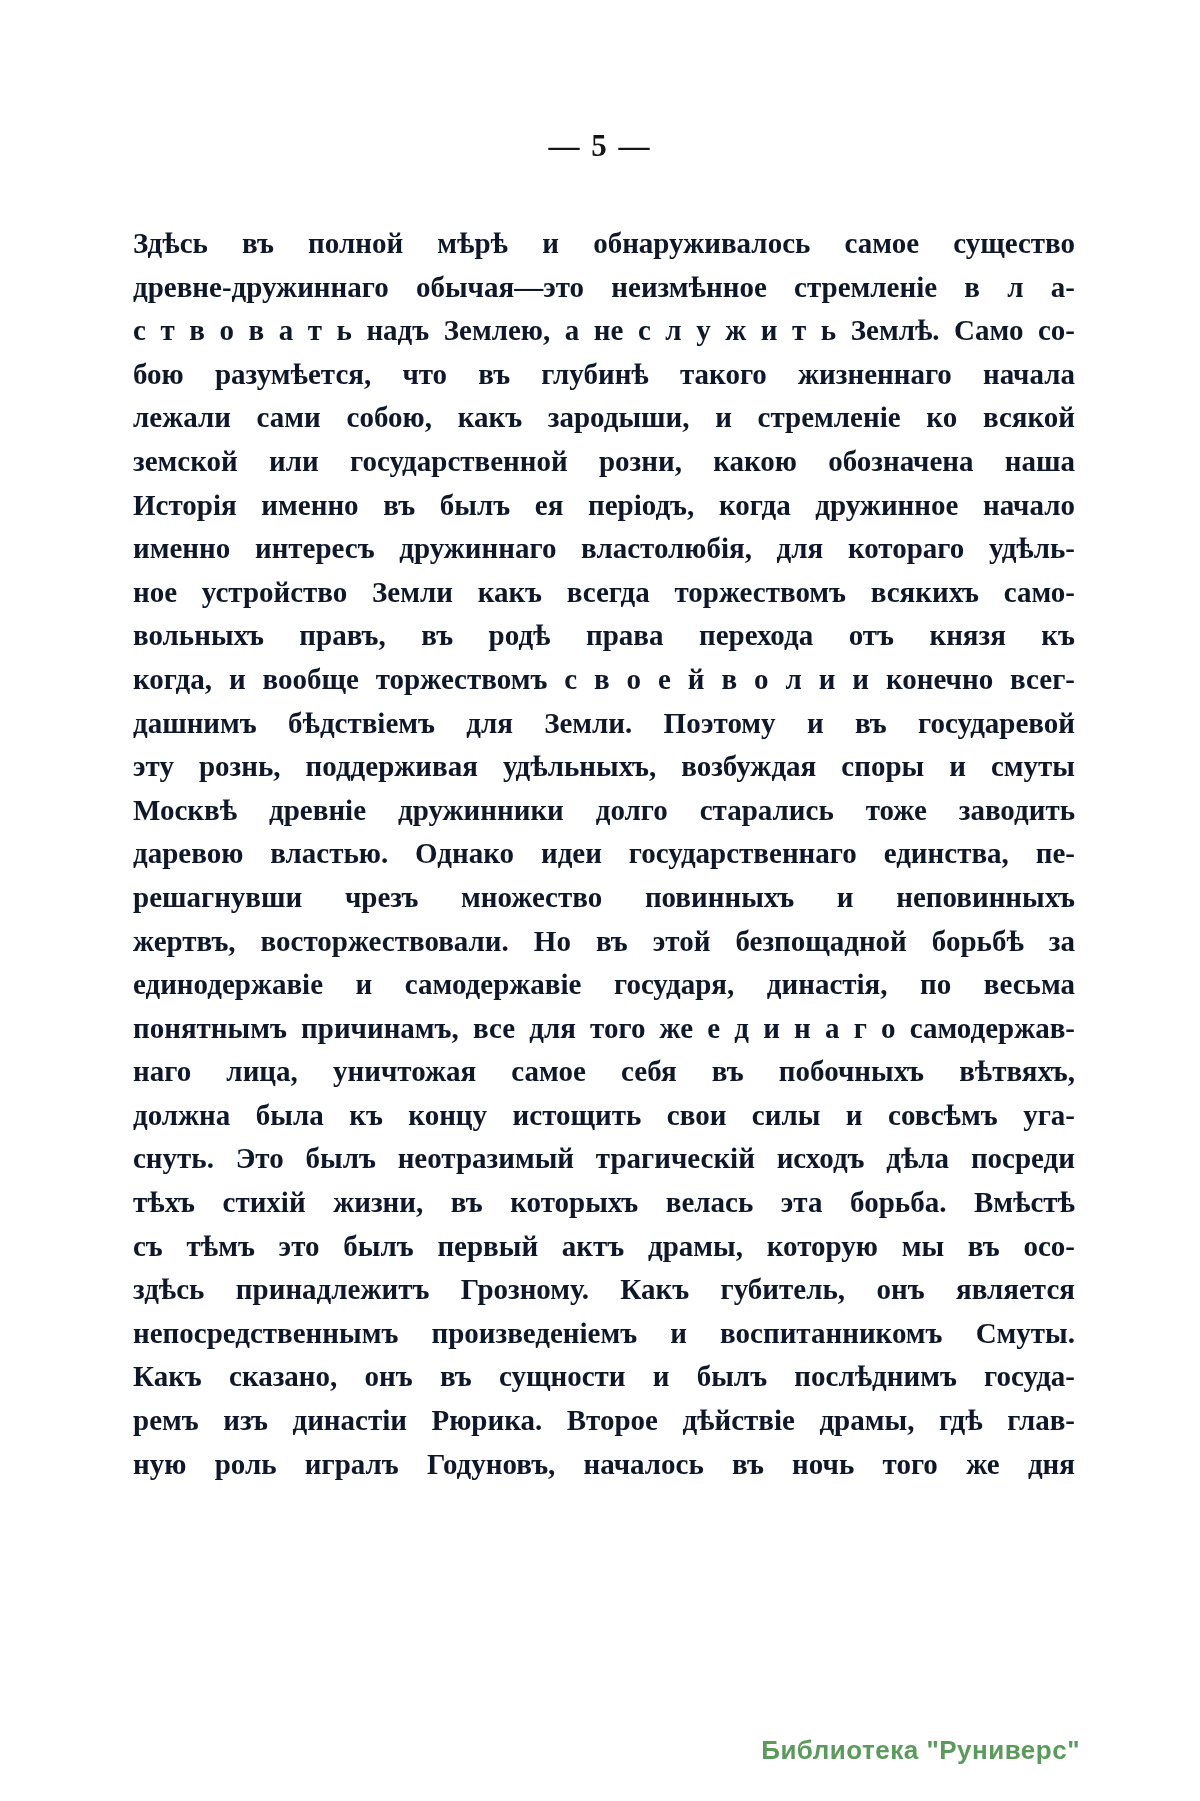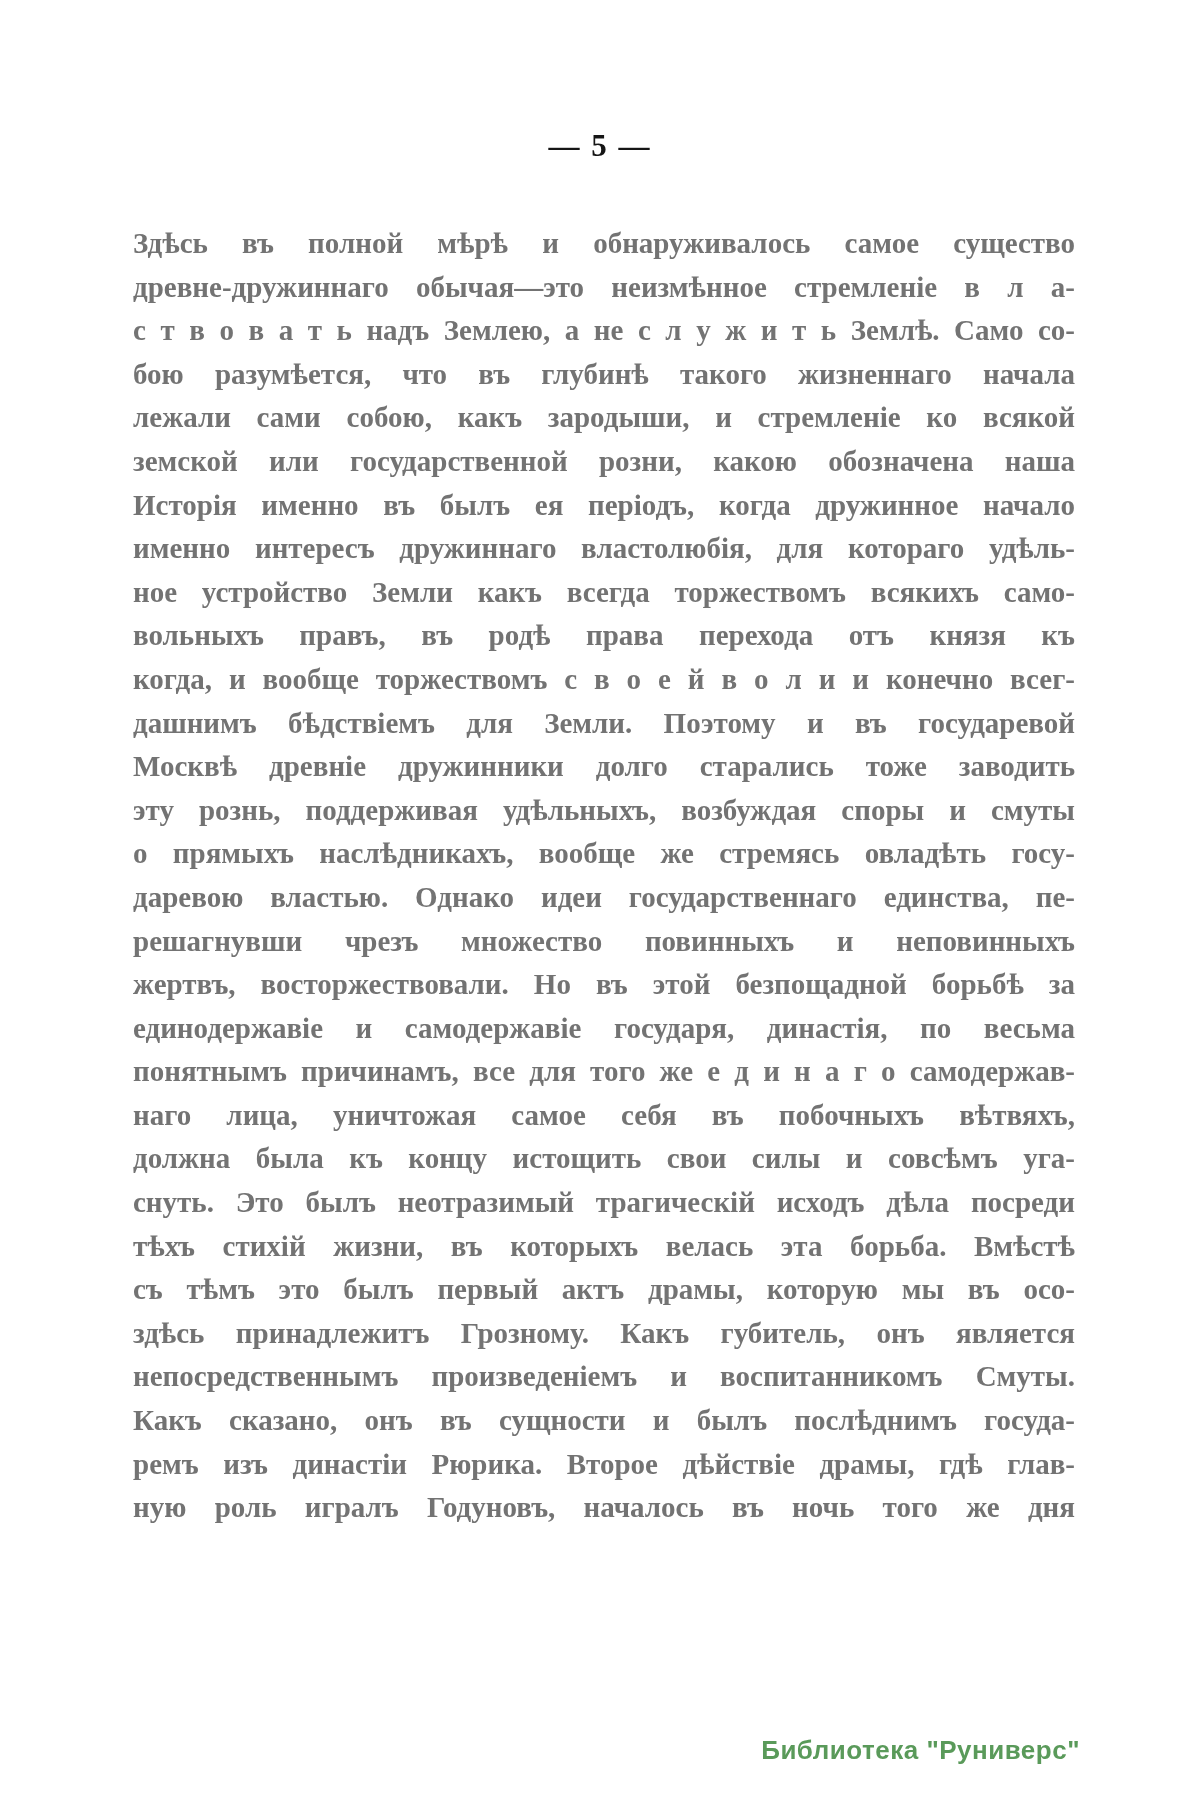--- a/index.html
+++ b/index.html
@@ -28,21 +28,21 @@
     font-size: 31px;
     font-weight: bold;
     color: #151515;
     letter-spacing: 2px;
   }
   .text-block {
     position: absolute;
     top: 222px;
     left: 133px;
     width: 942px;
-    color: #737373;
+    color: #0f172a;
     font-size: 29px;
     font-weight: bold;
     line-height: 43.6px;
   }
   .text-line {
     text-align: justify;
     text-align-last: justify;
     white-space: normal;
     height: 43.6px;
     overflow: visible;
@@ -72,23 +72,22 @@
       <div class="text-line">с т в о в а т ь надъ Землею, а не с л у ж и т ь Землѣ. Само со-</div>
       <div class="text-line">бою разумѣется, что въ глубинѣ такого жизненнаго начала</div>
       <div class="text-line">лежали сами собою, какъ зародыши, и стремленіе ко всякой</div>
       <div class="text-line">земской или государственной розни, какою обозначена наша</div>
       <div class="text-line">Исторія именно въ былъ ея періодъ, когда дружинное начало</div>
       <div class="text-line">именно интересъ дружиннаго властолюбія, для котораго удѣль-</div>
       <div class="text-line">ное устройство Земли какъ всегда торжествомъ всякихъ само-</div>
       <div class="text-line">вольныхъ правъ, въ родѣ права перехода отъ князя къ</div>
       <div class="text-line">когда, и вообще торжествомъ с в о е й  в о л и и конечно всег-</div>
       <div class="text-line">дашнимъ бѣдствіемъ для Земли. Поэтому и въ государевой</div>
+      <div class="text-line">эту рознь, поддерживая удѣльныхъ, возбуждая споры и смуты</div>
       <div class="text-line">Москвѣ древніе дружинники долго старались тоже заводить</div>
-      <div class="text-line">эту рознь, поддерживая удѣльныхъ, возбуждая споры и смуты</div>
-      <div class="text-line">о прямыхъ наслѣдникахъ, вообще же стремясь овладѣть госу-</div>
       <div class="text-line">даревою властью. Однако идеи государственнаго единства, пе-</div>
       <div class="text-line">решагнувши чрезъ множество повинныхъ и неповинныхъ</div>
       <div class="text-line">жертвъ, восторжествовали. Но въ этой безпощадной борьбѣ за</div>
       <div class="text-line">единодержавіе и самодержавіе государя, династія, по весьма</div>
       <div class="text-line">понятнымъ причинамъ, все для того же е д и н а г о самодержав-</div>
       <div class="text-line">наго лица, уничтожая самое себя въ побочныхъ вѣтвяхъ,</div>
       <div class="text-line">должна была къ концу истощить свои силы и совсѣмъ уга-</div>
       <div class="text-line">снуть. Это былъ неотразимый трагическій исходъ дѣла посреди</div>
       <div class="text-line">тѣхъ стихій жизни, въ которыхъ велась эта борьба. Вмѣстѣ</div>
       <div class="text-line">съ тѣмъ это былъ первый актъ драмы, которую мы въ осо-</div>

